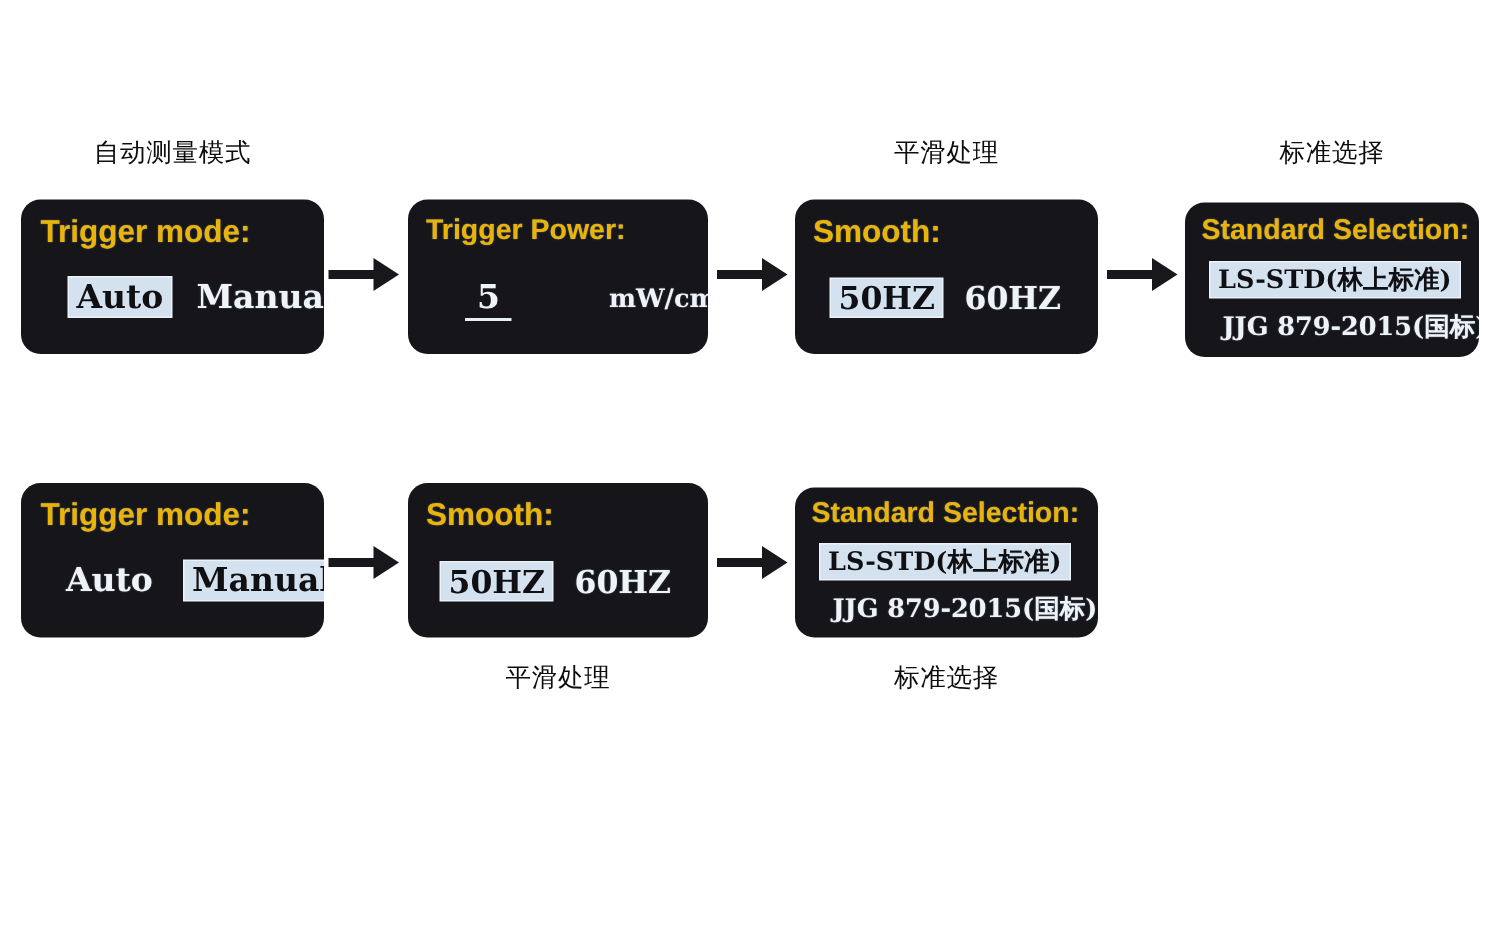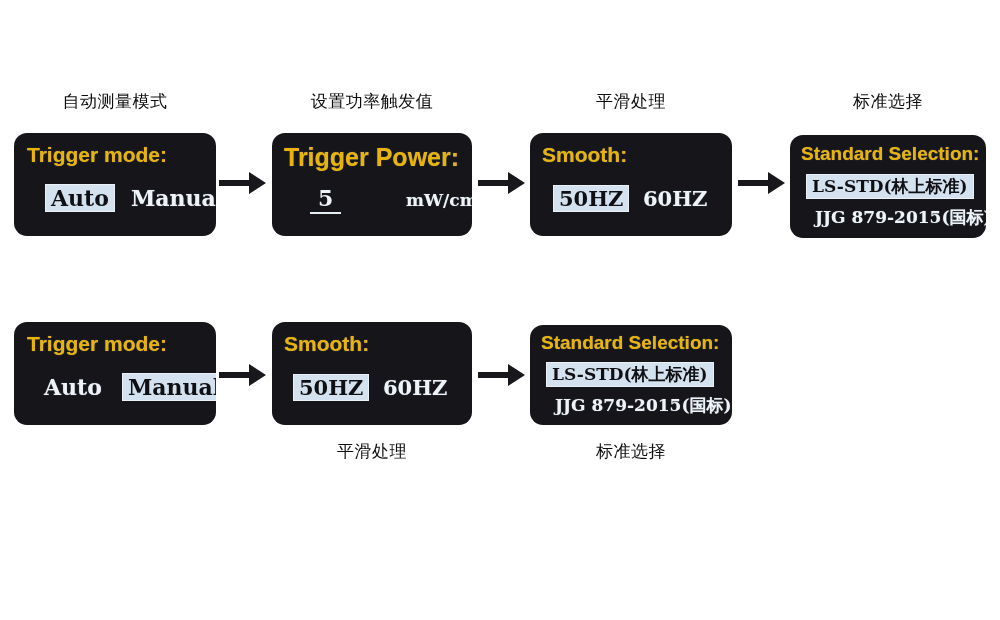--- a/index.html
+++ b/index.html
@@ -118,42 +118,41 @@
     border-left: 17px solid #18181c;
   }
 </style>
 </head>
 <body>
 
 <div class="stage">
 
   <div class="cn-label" style="left:14px; top:87px; width:202px;">自动测量模式</div>
 
-  <div class="cn-label" style="left:272px; top:87px; width:200px;">设置功率触发值</div>
 
   <div class="cn-label" style="left:530px; top:87px; width:202px;">平滑处理</div>
 
   <div class="cn-label" style="left:790px; top:87px; width:196px;">标准选择</div>
 
   <div class="screen" style="left:14px; top:133px; width:202px; height:103px;">
     <div class="screen-inner">
       <div class="lcd-title" style="left:13px; top:10px; font-size:21px;">Trigger mode:</div>
       <div class="lcd-opt sel" style="left:32px; top:52px; font-size:22px;">Auto</div>
       <div class="lcd-opt" style="left:117px; top:52px; font-size:22px;">Manual</div>
     </div>
   </div>
 
   <div class="arrow" style="left:219px; top:172px; width:47px;">
     <div class="shaft" style="width:32px;"></div>
     <div class="head" style="left:30px;"></div>
   </div>
 
   <div class="screen" style="left:272px; top:133px; width:200px; height:103px;">
     <div class="screen-inner">
-      <div class="lcd-title" style="left:12px; top:10px; font-size:25px;">Trigger Power:</div>
+      <div class="lcd-title" style="left:12px; top:10px; font-size:19px;">Trigger Power:</div>
       <div class="lcd-value" style="left:38px; top:52px; font-size:22px;">5</div>
       <div class="lcd-unit" style="left:118px; top:56px; font-size:17px;margin-left:16px;">
         <span>mW/cm</span><sup>2</sup>
       </div>
     </div>
   </div>
 
   <div class="arrow" style="left:478px; top:172px; width:47px;">
     <div class="shaft" style="width:32px;"></div>
     <div class="head" style="left:30px;"></div>

